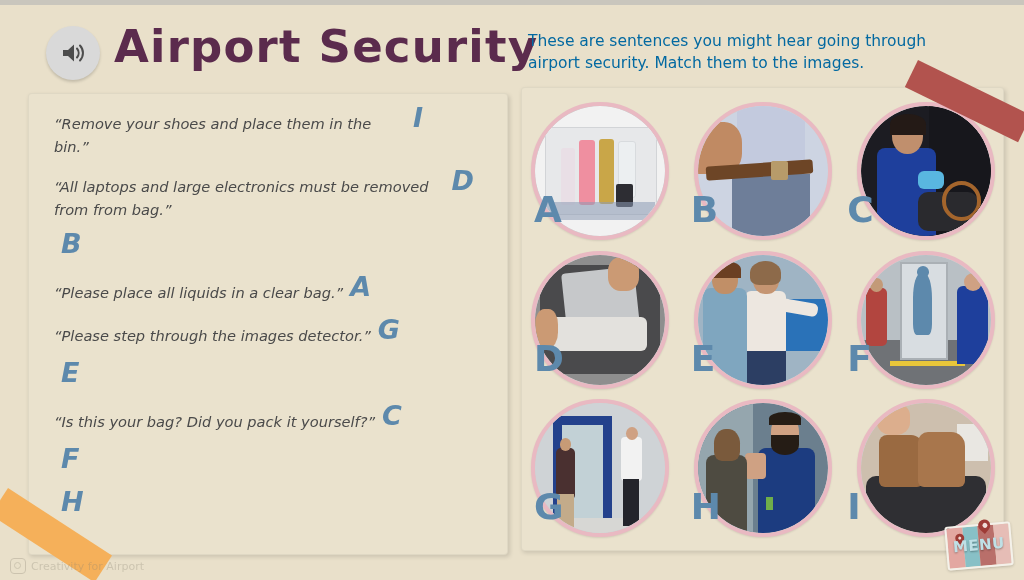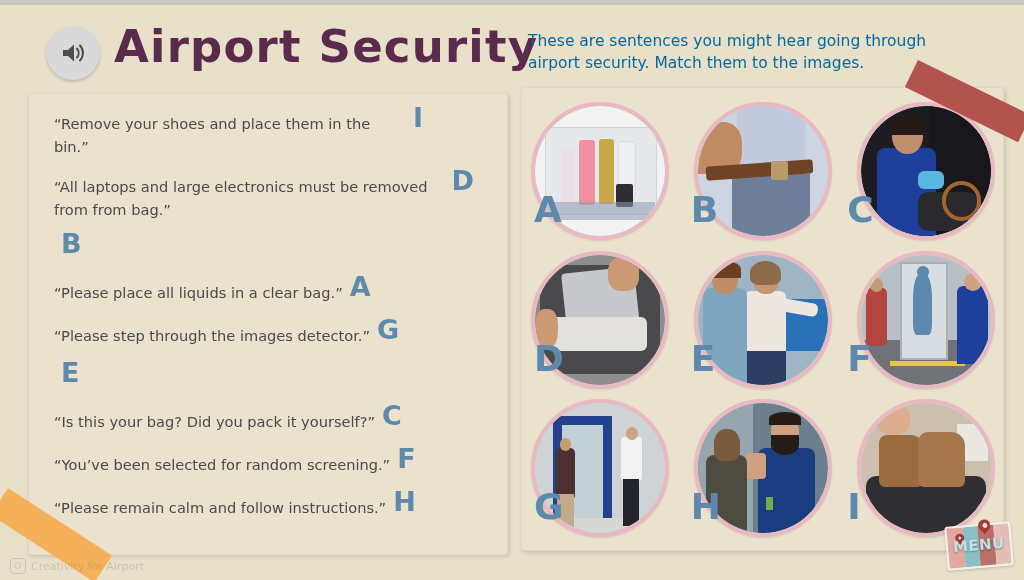--- a/index.html
+++ b/index.html
@@ -38,21 +38,21 @@
     box-shadow:1.5px 2px 4px rgba(0,0,0,.13);
     border:1px solid rgba(0,0,0,.045);
   }
   .panel-left{left:28px;top:93px;width:478px;height:460px;}
   .panel-right{left:521px;top:87px;width:481px;height:462px;}
 
   
   .sent-list{position:absolute;left:54px;top:112px;width:420px;}
   .sent-row{
     position:relative;display:flex;align-items:flex-start;
-    margin-bottom:17px;min-height:26px;
+    margin-bottom:17px;min-height:26px;font-style:italic;
   }
   .sent-text{
     font-family:"DejaVu Sans", sans-serif;
     font-size:14.6px;line-height:23px;color:#4a4a4a;
     max-width:352px;
   }
   .sent-letter{
     font-family:"DejaVu Sans", sans-serif;
     font-weight:bold;font-size:27px;line-height:22px;
     color:#5d89ac;margin-left:7px;margin-top:-5px;flex:0 0 auto;
@@ -256,25 +256,23 @@
       <span class="sent-letter">G</span>
     </div>
     <div class="sent-row">
       <span class="sent-letter">E</span>
     </div>
     <div class="sent-row">
       <span class="sent-text">“Is this your bag? Did you pack it yourself?”</span>
       <span class="sent-letter">C</span>
     </div>
     <div class="sent-row">
-      <span class="sent-text">“You’ve been selected for random screening.”</span>
       <span class="sent-letter">F</span>
     </div>
     <div class="sent-row">
-      <span class="sent-text">“Please remain calm and follow instructions.”</span>
       <span class="sent-letter">H</span>
     </div>
   </div>
 
   <div class="panel panel-right"></div>
 
   <div class="grid">
 
     <div class="cell c1">
       <div class="photo">

